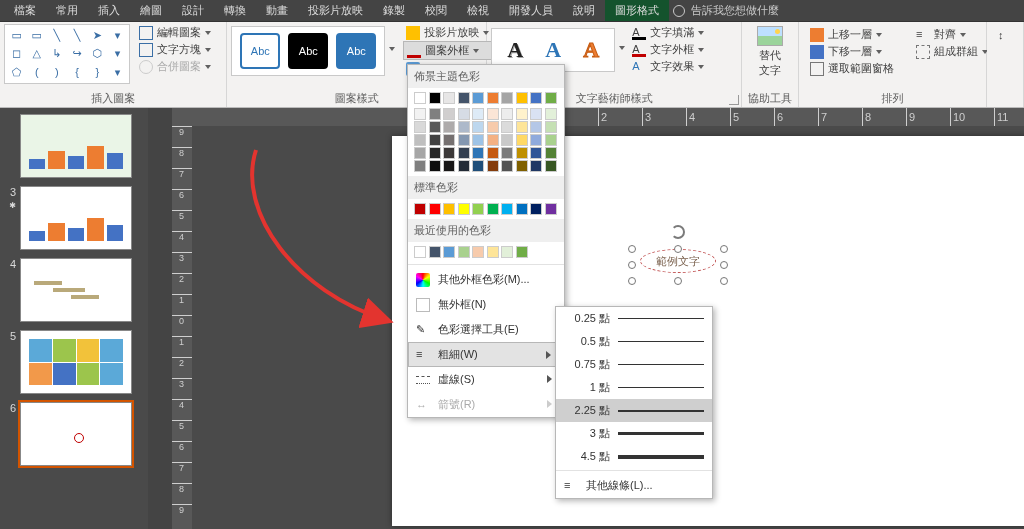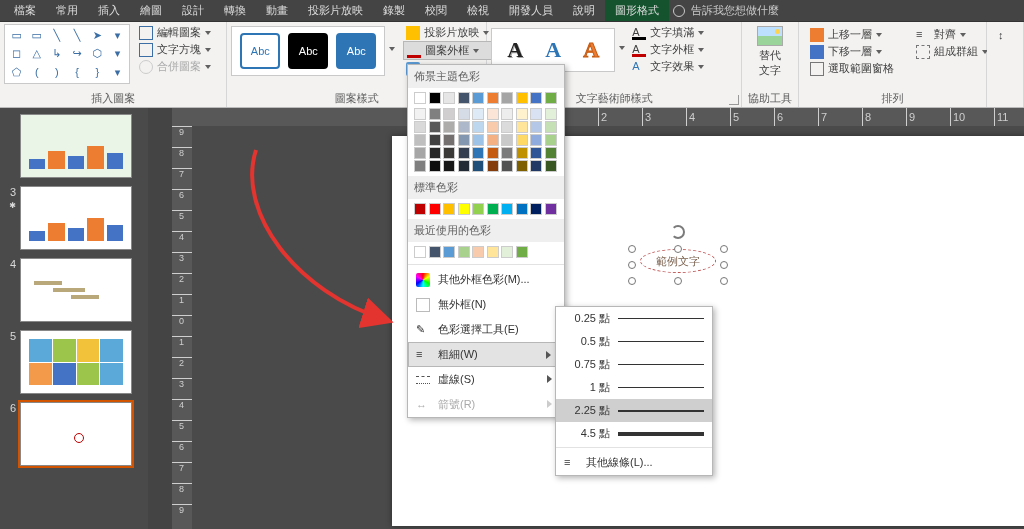--- a/index.html
+++ b/index.html
@@ -580,20 +580,24 @@
     </div>
     <div class="wrow">
       <div class="wlbl">1 點</div>
       <div class="wline" style="border-top-width: 1.25px;"></div>
     </div>
     <div class="wrow sel">
       <div class="wlbl">2.25 點</div>
       <div class="wline" style="border-top-width: 2.5px;"></div>
     </div>
     <div class="wrow">
+      <div class="wlbl">3 點</div>
+      <div class="wline" style="border-top-width: 3px;"></div>
+    </div>
+    <div class="wrow">
       <div class="wlbl">4.5 點</div>
       <div class="wline" style="border-top-width: 4.5px;"></div>
     </div>
     <div class="sep"></div>
     <div class="mi">
       <span class="ico">≡</span>
       <span>其他線條(L)...</span>
     </div>
   </div>
 

